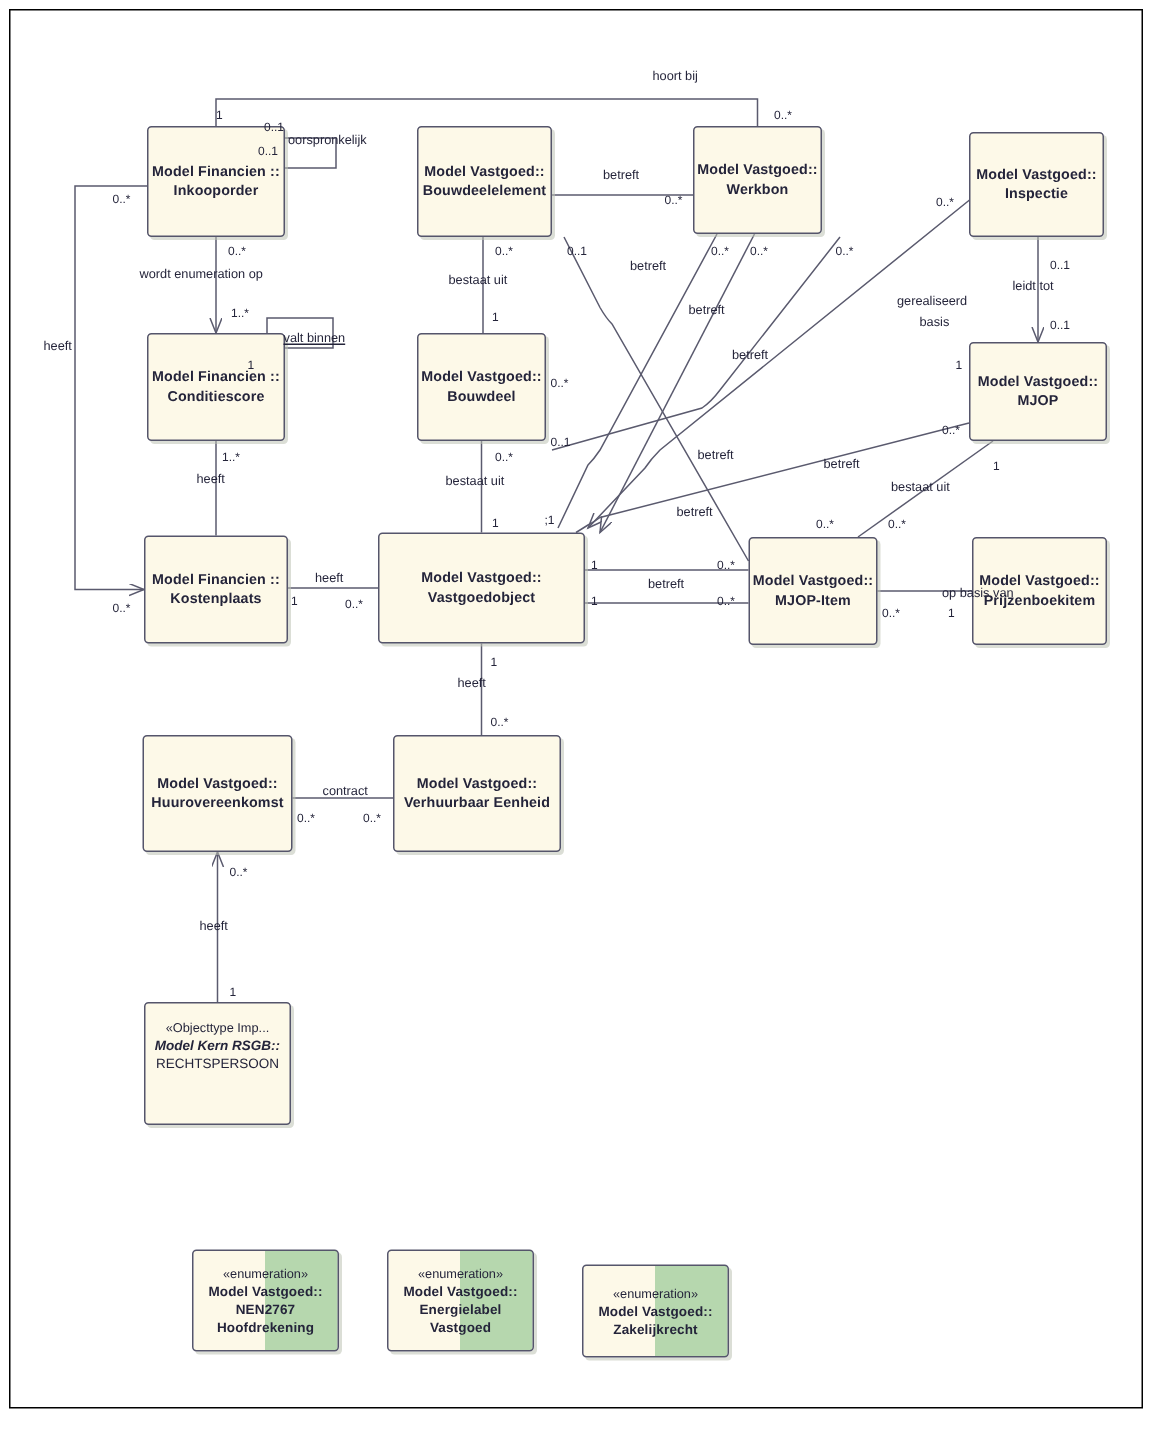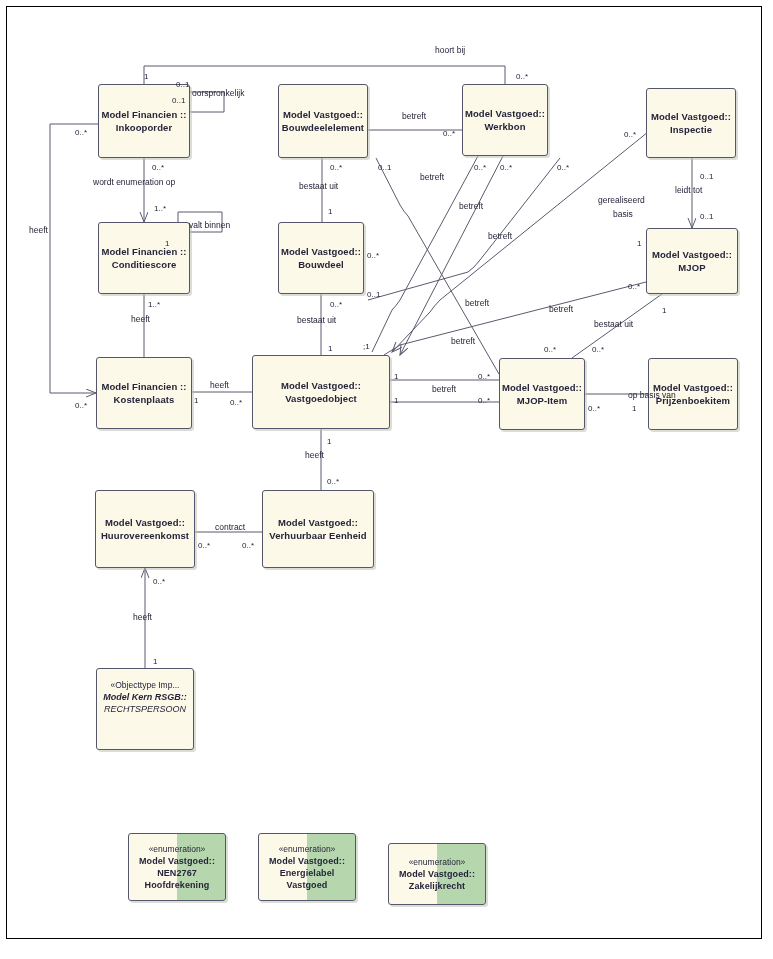--- a/index.html
+++ b/index.html
@@ -18,21 +18,21 @@
      background:#fdf9e8;box-shadow:2px 2px 0 rgba(190,195,180,.55);
      display:flex;flex-direction:column;align-items:center;justify-content:center;
      text-align:center;z-index:4;color:#24243a;}
   .node .ln{font-size:9.5px;font-weight:bold;line-height:13px;letter-spacing:.1px;white-space:nowrap;}
   .node.enum{background:linear-gradient(to right,#fdf9e8 0%,#fdf9e8 50%,#b6d7ae 50%,#b6d7ae 100%);
      border:1px solid #55556b;}
   .node.enum .st{font-size:8.5px;font-weight:normal;line-height:12px;}
   .node.enum .ln{font-size:9px;line-height:12px;}
   .node.rp .st{font-size:8.5px;font-weight:normal;line-height:12px;}
   .node.rp .it{font-size:9px;font-weight:bold;font-style:italic;line-height:12px;}
-  .node.rp .it2{font-size:9px;font-weight:normal;font-style:italic;line-height:12px;}
+  .node.rp .it2{font-size:9px;font-weight:normal;line-height:12px;}
   .lbl{position:absolute;font-size:8.5px;color:#24243a;white-space:nowrap;z-index:5;
      line-height:10px;}
   .mult{position:absolute;font-size:8px;color:#24243a;white-space:nowrap;z-index:5;line-height:9px;}
 </style>
 </head>
 <body>
 
 <div id="canvas">
 
   <div id="frame"></div>
@@ -168,21 +168,21 @@
   </div>
   <div class="node enum" style="left:388px;top:843px;width:98px;height:62px;">
     <div class="st">«enumeration»</div>
     <div class="ln">Model Vastgoed::</div>
     <div class="ln">Zakelijkrecht</div>
   </div>
 
   <div class="lbl" style="left:435px;top:45px;text-align:center;">hoort bij</div>
   <div class="lbl" style="left:192px;top:88px;">oorspronkelijk</div>
   <div class="lbl" style="left:93px;top:177px;">wordt enumeration op</div>
-  <div class="lbl" style="left:189px;top:220px;">valt binnen</div>
+  <div class="lbl" style="left:189px;top:220px;text-decoration:underline;">valt binnen</div>
   <div class="lbl" style="left:29px;top:225px;">heeft</div>
   <div class="lbl" style="left:131px;top:314px;">heeft</div>
   <div class="lbl" style="left:210px;top:380px;">heeft</div>
   <div class="lbl" style="left:299px;top:181px;">bestaat uit</div>
   <div class="lbl" style="left:297px;top:315px;">bestaat uit</div>
   <div class="lbl" style="left:402px;top:111px;">betreft</div>
   <div class="lbl" style="left:420px;top:172px;">betreft</div>
   <div class="lbl" style="left:459px;top:201px;">betreft</div>
   <div class="lbl" style="left:488px;top:231px;">betreft</div>
   <div class="lbl" style="left:465px;top:298px;">betreft</div>

